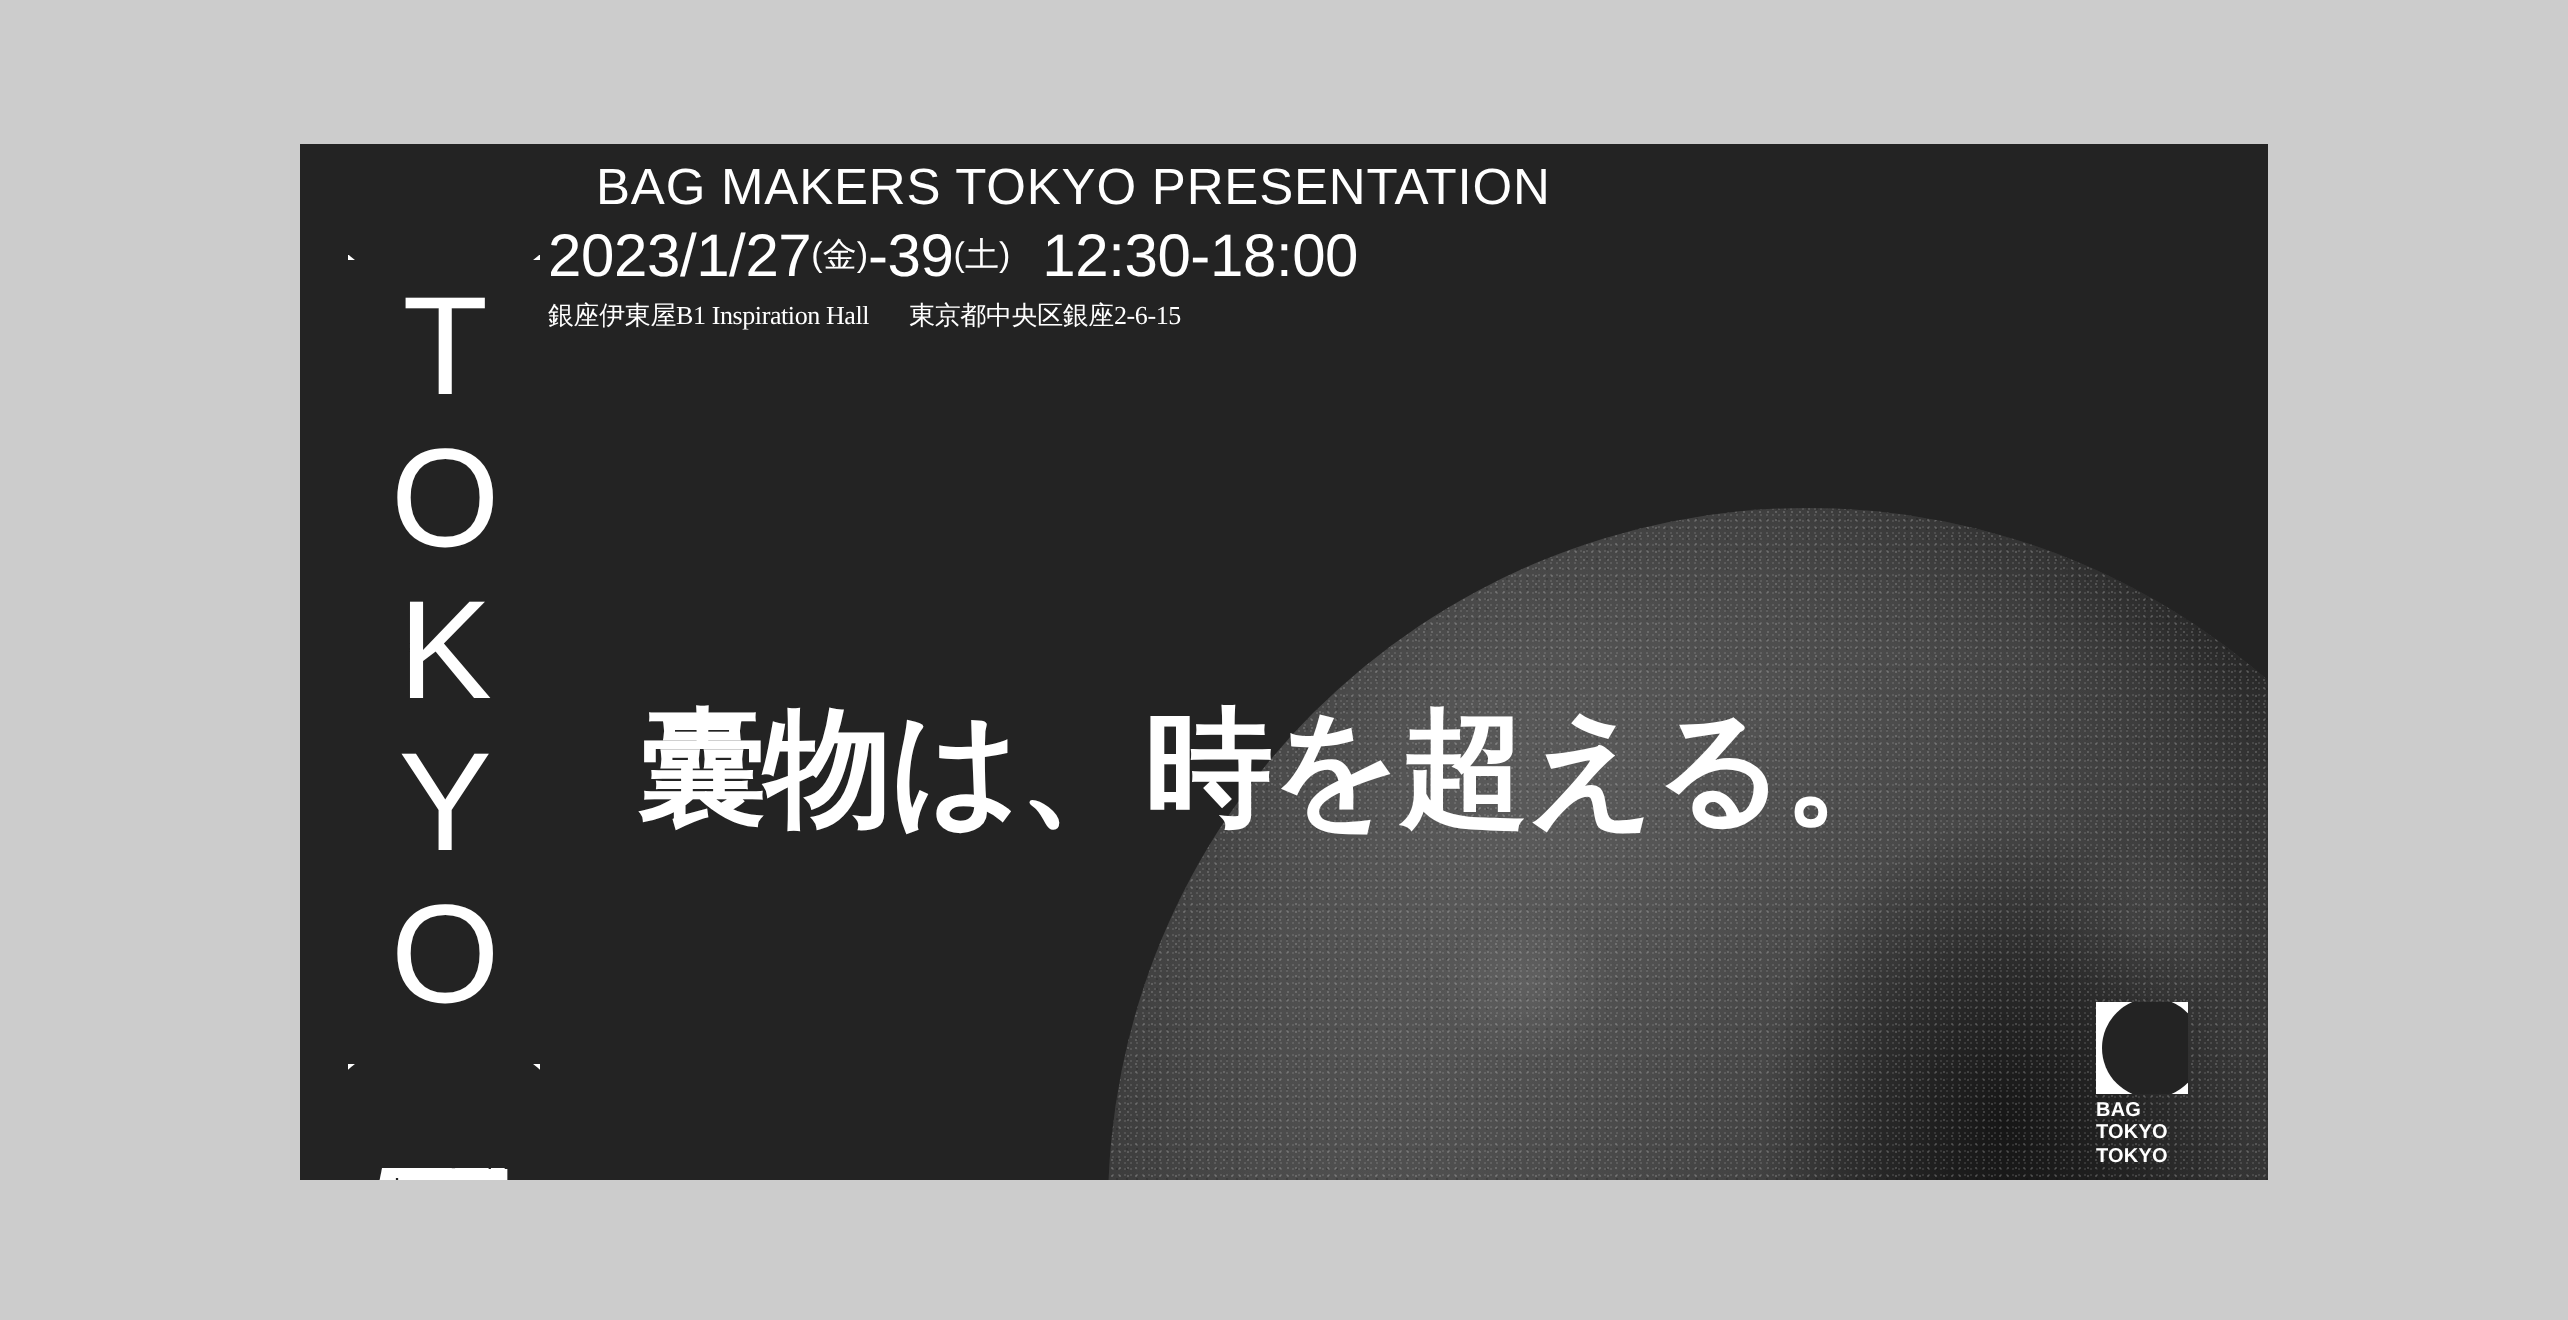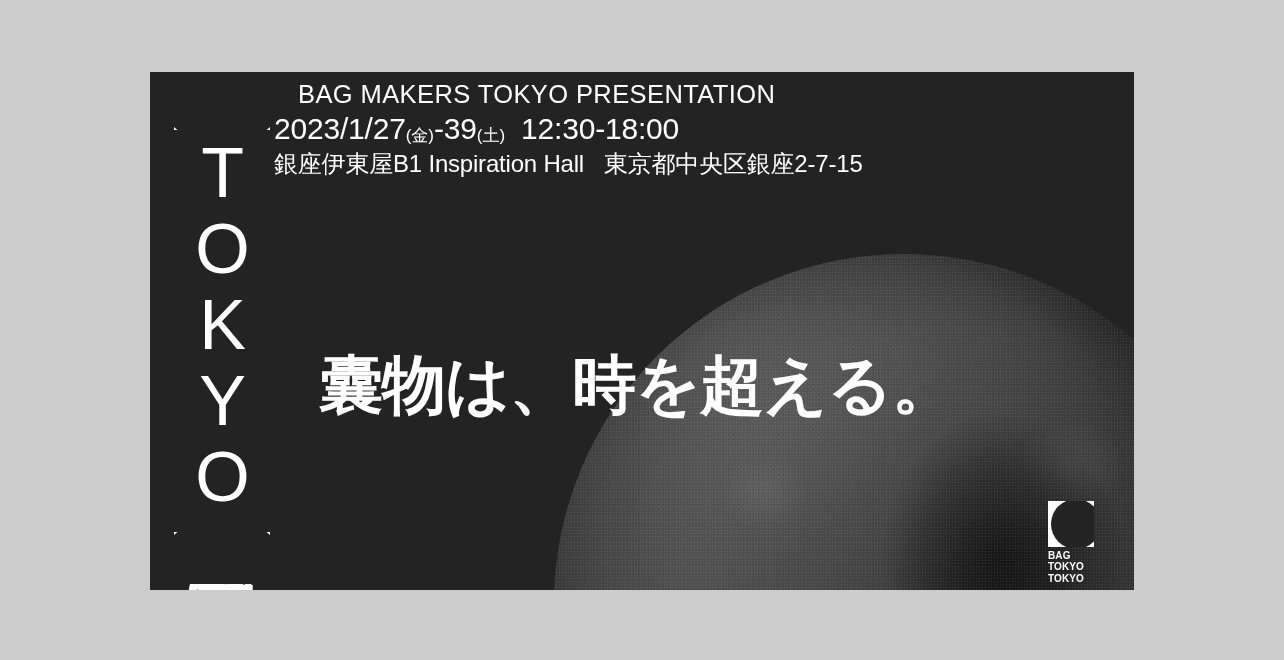--- a/index.html
+++ b/index.html
@@ -168,36 +168,37 @@
     margin-left: 24px;
   }
   #dateline {
     font-size: 30px;
     font-weight: 400;
     letter-spacing: -0.2px;
     line-height: 1.18;
     white-space: nowrap;
     margin-top: 1px;
     display: flex;
-    align-items: flex-end;
+    align-items: center;
   }
   #dateline .dow {
     font-size: 17px;
     letter-spacing: 0;
   }
   #dateline .gap { display: inline-block; width: 16px; }
   #venueline {
-    font-size: 24px;
+    font-size: 13px;
     font-weight: 400;
     letter-spacing: -0.2px;
     line-height: 1.2;
     white-space: nowrap;
     margin-top: 4px;
     display: flex;
     align-items: flex-start;
+    font-family: Liberation Serif, serif;
   }
   #venueline .gap { display: inline-block; width: 20px; }
 
   
   #headline {
     position: absolute;
     left: 125px;
     top: 272px;
     color: #ffffff;
     font-family: "DejaVu Sans", "Liberation Sans", sans-serif;
@@ -277,21 +278,21 @@
         <span>-</span>
         <span>39</span>
         <span class="dow">(土)</span>
         <span class="gap"></span>
         <span>12:30-18:00</span>
       </div>
 
       <div id="venueline">
         <span>銀座伊東屋B1 Inspiration Hall</span>
         <span class="gap"></span>
-        <span>東京都中央区銀座2-7-15</span>
+        <span>東京都中央区銀座2-6-15</span>
       </div>
     </div>
 
     <div id="headline">
       <span class="hl-line">囊物は、時を超える。</span>
     </div>
 
     <div id="logo">
       <div id="logo-mark">
           <i></i>

